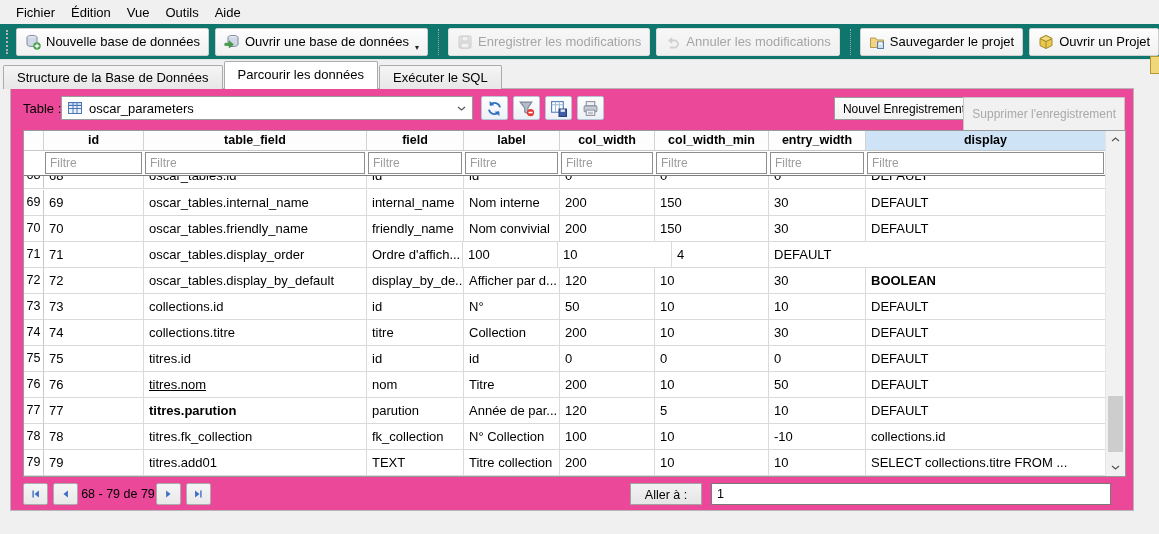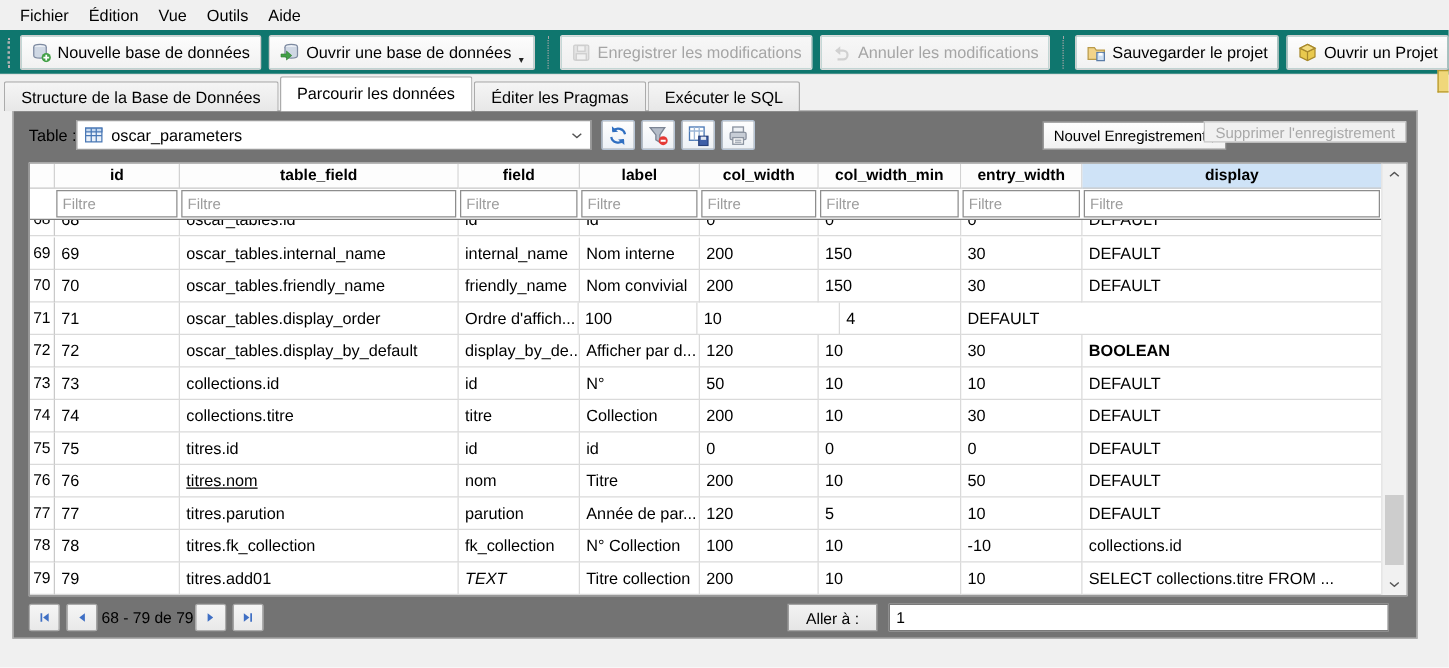--- a/index.html
+++ b/index.html
@@ -23,34 +23,34 @@
   .tb-sep{height:26px;border-left:1px dotted #a6a6a6;margin:0 9px 0 4px;}
   .dd-arrow{font-size:8px;color:#222;align-self:flex-end;padding-bottom:3px;margin-left:1px;}
 
   
   .tabs{position:absolute;left:3px;top:62px;height:27px;display:flex;align-items:flex-end;z-index:3;}
   .tab{height:23px;line-height:23px;padding:0 13px;border:1px solid #ababab;border-bottom:none;
        background:linear-gradient(#f5f5f5,#e7e7e7);margin-right:1px;border-radius:2px 2px 0 0;cursor:default;}
   .tab.active{height:27px;line-height:26px;background:#fff;z-index:4;}
 
   
-  .panel{position:absolute;left:10px;top:88px;width:1124px;height:423px;background:#737373;
+  .panel{position:absolute;left:10px;top:88px;width:1124px;height:423px;background:#ec4899;
          border:1px solid #b6b6b6;box-sizing:border-box;z-index:2;}
   .tbl-label{position:absolute;left:12px;top:12px;}
   .combo{position:absolute;left:50px;top:7px;width:412px;height:24px;border:1px solid #9b9b9b;
          background:#fff;display:flex;align-items:center;box-sizing:border-box;padding-left:5px;gap:6px;}
   .combo-arrow{margin-left:auto;width:22px;height:100%;display:flex;align-items:center;justify-content:center;}
   .mini-btn{position:absolute;top:7px;width:27px;height:24px;border:1px solid #b7c5d6;border-radius:2px;
             background:linear-gradient(#fefefe,#edf1f6);display:flex;align-items:center;justify-content:center;
             box-sizing:border-box;}
   .btn-newrec{position:absolute;top:8px;right:152px;height:23px;padding:0 8px;border:1px solid #9a9a9a;
               background:linear-gradient(#fefefe,#f2f2f2);font-size:12px;display:flex;align-items:center;gap:3px;
               box-sizing:border-box;}
   .btn-newrec .dd{font-size:8px;align-self:flex-end;padding-bottom:3px;}
-  .btn-delrec{position:absolute;top:8px;right:8px;height:17px;padding:0 8px;border:1px solid #c6c6c6;
+  .btn-delrec{position:absolute;top:8px;right:8px;height:34px;padding:0 8px;border:1px solid #c6c6c6;
               background:#f1f1f1;color:#a9a9a9;font-size:12px;display:flex;align-items:center;box-sizing:border-box;}
 
   
   .grid{position:absolute;left:12px;top:41px;width:1103px;height:347px;border:1px solid #9a9a9a;
         box-sizing:border-box;background:#fff;}
   .grid-cols{position:absolute;left:0;top:0;right:19px;bottom:0;overflow:hidden;}
   .h-row{display:flex;height:20px;}
   .h-cell{box-sizing:border-box;font-weight:bold;font-size:12.5px;text-align:center;line-height:19px;
           border-right:1px solid #d2d2d2;border-bottom:1px solid #c8c8c8;background:#fdfdfd;
           white-space:nowrap;overflow:hidden;}
@@ -162,21 +162,20 @@
           <path d="M8 1.5l6 3-6 3-6-3z" fill="#f3dc7e" stroke="#a8892c"></path>
         </svg>
       </span>
       <span>Ouvrir un Projet</span>
     </div>
   </div>
 
 <div class="tabs">
     <div class="tab">Structure de la Base de Données</div>
     <div class="tab active">Parcourir les données</div>
-    <div class="tab">Éditer les Pragmas</div>
     <div class="tab">Exécuter le SQL</div>
   </div>
 
 <div class="panel">
 
   <span class="tbl-label">Table :</span>
 
   <div class="combo">
     <span>
         <svg width="16" height="16" viewBox="0 0 16 16">
@@ -359,21 +358,21 @@
           <div class="g-cell" style="width: 97px;">nom</div>
           <div class="g-cell" style="width: 96px;">Titre</div>
           <div class="g-cell" style="width: 95px;">200</div>
           <div class="g-cell" style="width: 114px;">10</div>
           <div class="g-cell" style="width: 97px;">50</div>
           <div class="g-cell" style="width: 238px; flex: 1 1 0%;">DEFAULT</div>
         </div>
         <div class="g-row">
           <div class="num-cell" style="width: 20px;">77</div>
           <div class="g-cell" style="width: 100px;">77</div>
-          <div class="g-cell" style="width: 223px;">titres.parution</div>
+          <div class="g-cell" style="width: 223px; font-weight: bold;">titres.parution</div>
           <div class="g-cell" style="width: 97px;">parution</div>
           <div class="g-cell" style="width: 96px;">Année de par...</div>
           <div class="g-cell" style="width: 95px;">120</div>
           <div class="g-cell" style="width: 114px;">5</div>
           <div class="g-cell" style="width: 97px;">10</div>
           <div class="g-cell" style="width: 238px; flex: 1 1 0%;">DEFAULT</div>
         </div>
         <div class="g-row">
           <div class="num-cell" style="width: 20px;">78</div>
           <div class="g-cell" style="width: 100px;">78</div>
@@ -382,21 +381,21 @@
           <div class="g-cell" style="width: 96px;">N° Collection</div>
           <div class="g-cell" style="width: 95px;">100</div>
           <div class="g-cell" style="width: 114px;">10</div>
           <div class="g-cell" style="width: 97px;">-10</div>
           <div class="g-cell" style="width: 238px; flex: 1 1 0%;">collections.id</div>
         </div>
         <div class="g-row">
           <div class="num-cell" style="width: 20px;">79</div>
           <div class="g-cell" style="width: 100px;">79</div>
           <div class="g-cell" style="width: 223px;">titres.add01</div>
-          <div class="g-cell" style="width: 97px; font-style: italic;">TEXT</div>
+          <div class="g-cell" style="width: 97px;">TEXT</div>
           <div class="g-cell" style="width: 96px;">Titre collection</div>
           <div class="g-cell" style="width: 95px;">200</div>
           <div class="g-cell" style="width: 114px;">10</div>
           <div class="g-cell" style="width: 97px;">10</div>
           <div class="g-cell" style="width: 238px; flex: 1 1 0%;">SELECT collections.titre FROM ...</div>
         </div>
       </div>
     <div class="scrollbar">
       <div class="sb-btn up">
           <svg width="9" height="5" viewBox="0 0 9 5">

